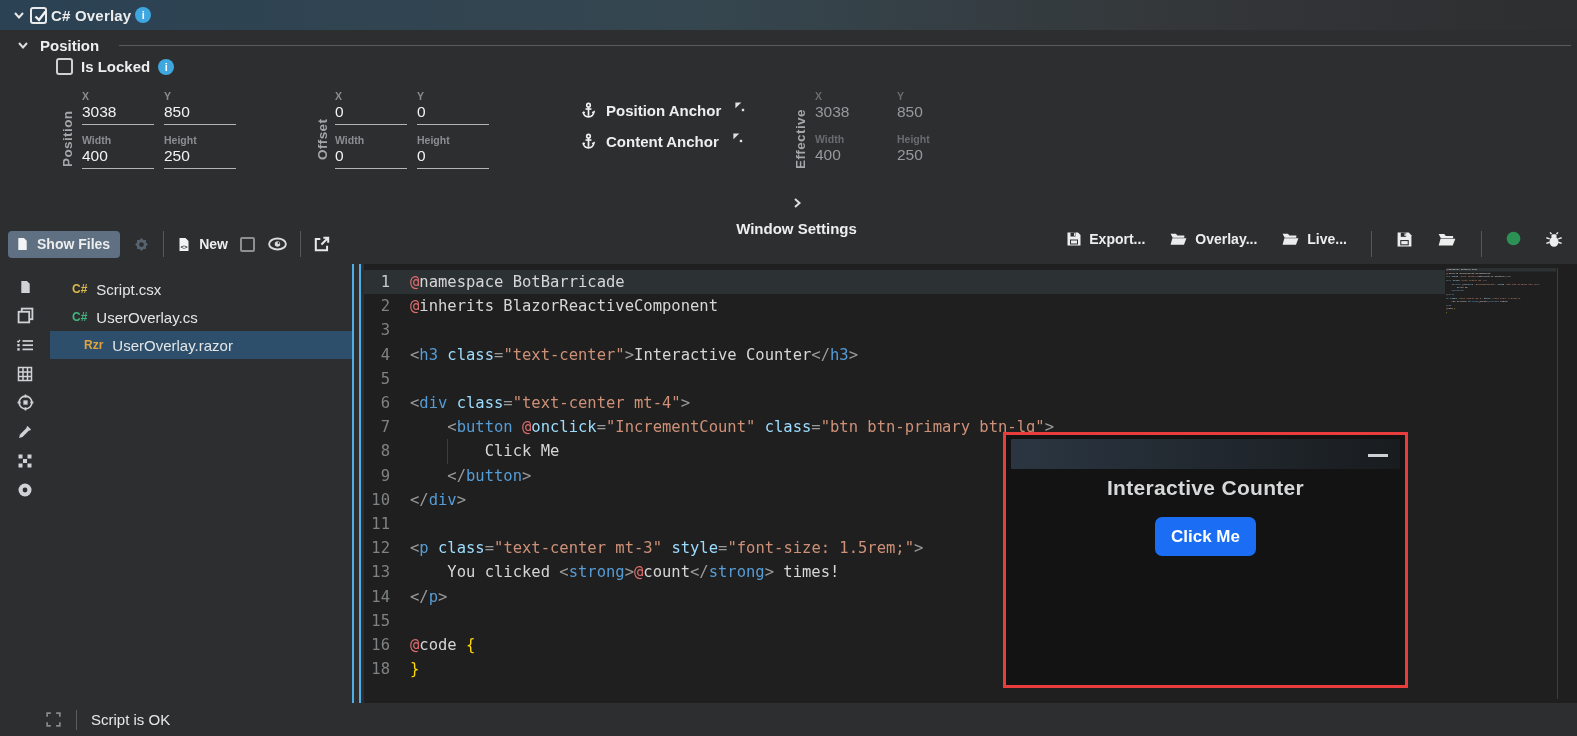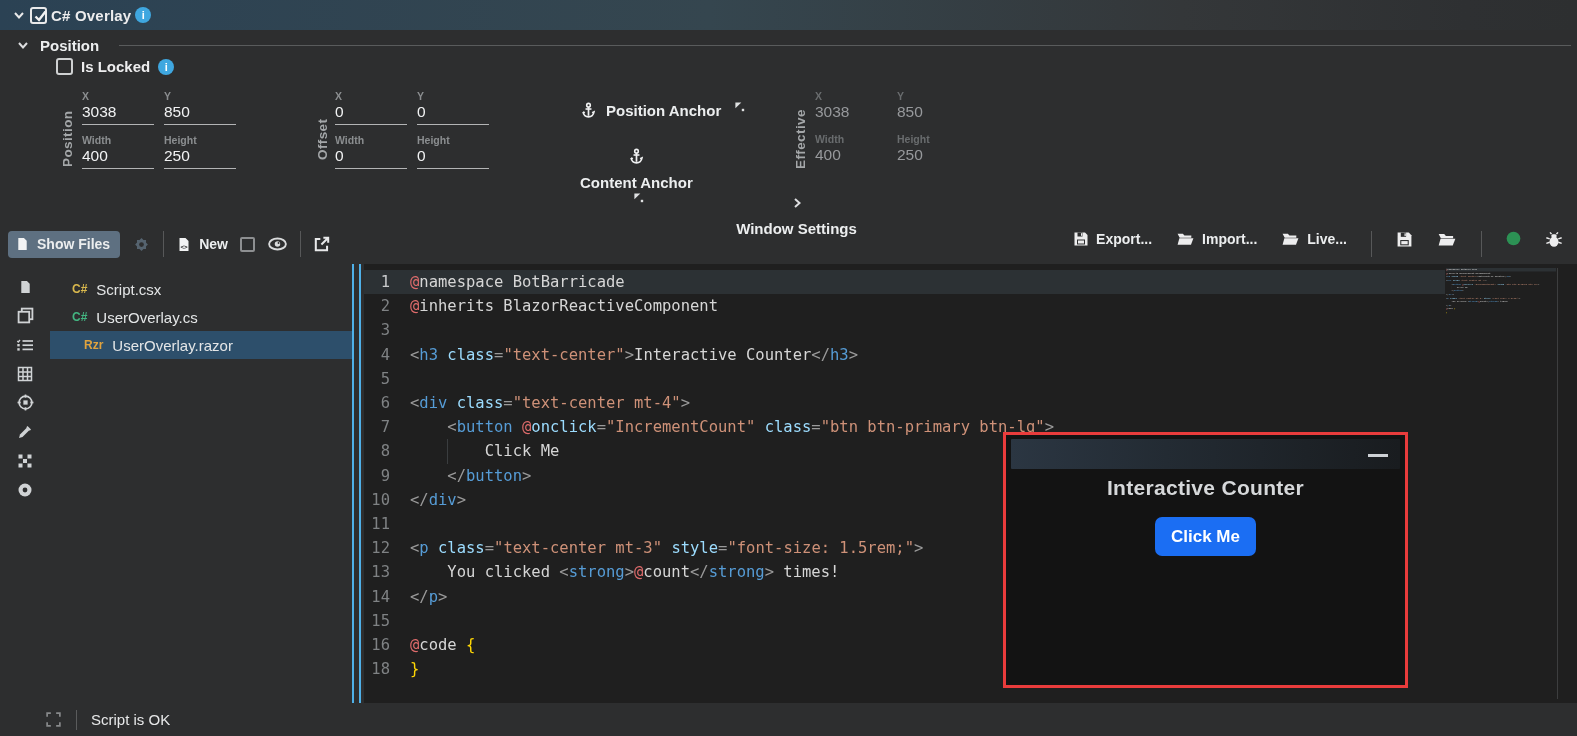--- a/index.html
+++ b/index.html
@@ -179,21 +179,21 @@
       <line x1="8" y1="4.7" x2="8" y2="13" stroke="#f0f1f2" stroke-width="1.6"></line>
       <line x1="5.2" y1="6.6" x2="10.8" y2="6.6" stroke="#f0f1f2" stroke-width="1.5"></line>
       <path d="M2.8 9.3 C3.4 12.4 5.4 14 8 14 C10.6 14 12.6 12.4 13.2 9.3 L11.4 10.2 M2.8 9.3 L4.6 10.2" fill="none" stroke="#f0f1f2" stroke-width="1.5"></path>
     </svg>
     <span class="alabel">Position Anchor</span>
     <svg class="mini-arrow" width="11" height="11" viewBox="0 0 12 12">
       <polygon points="1.5,1.5 8,1.5 1.5,8" fill="#dfe1e2"></polygon>
         <rect x="8.5" y="8.5" width="2.6" height="2.6" fill="#dfe1e2"></rect>
     </svg>
   </div>
-  <div class="anchor-btn" style="left:580px; top:148px;flex-direction:column;">
+  <div class="anchor-btn" style="left:580px; top:133px;">
     <svg width="17" height="17" viewBox="0 0 16 16">
       <circle cx="8" cy="3" r="1.7" fill="none" stroke="#f0f1f2" stroke-width="1.5"></circle>
       <line x1="8" y1="4.7" x2="8" y2="13" stroke="#f0f1f2" stroke-width="1.6"></line>
       <line x1="5.2" y1="6.6" x2="10.8" y2="6.6" stroke="#f0f1f2" stroke-width="1.5"></line>
       <path d="M2.8 9.3 C3.4 12.4 5.4 14 8 14 C10.6 14 12.6 12.4 13.2 9.3 L11.4 10.2 M2.8 9.3 L4.6 10.2" fill="none" stroke="#f0f1f2" stroke-width="1.5"></path>
     </svg>
     <span class="alabel">Content Anchor</span>
     <svg class="mini-arrow" width="11" height="11" viewBox="0 0 12 12">
       <polygon points="1.5,1.5 8,1.5 1.5,8" fill="#dfe1e2"></polygon>
         <rect x="8.5" y="8.5" width="2.6" height="2.6" fill="#dfe1e2"></rect>
@@ -271,21 +271,21 @@
           <rect x="4" y="8.5" width="8" height="5" fill="#2d2e2f"></rect>
             <rect x="5" y="9.5" width="6" height="3" fill="#ededee"></rect>
         </svg>
         <span>Export...</span>
       </div>
       <div class="tb-btn">
         <svg width="19" height="16" viewBox="0 0 18 14">
           <path d="M1.5 2 h5 l1.5 1.8 h6.5 v2 h-11 z" fill="#ededee"></path>
           <path d="M3.2 6.3 h13.3 l-2.3 6.2 h-12.7 z" fill="#ededee"></path>
         </svg>
-        <span>Import...</span>
+        <span>Overlay...</span>
       </div>
       <div class="tb-btn">
         <svg width="19" height="16" viewBox="0 0 18 14">
           <path d="M1.5 2 h5 l1.5 1.8 h6.5 v2 h-11 z" fill="#ededee"></path>
           <path d="M3.2 6.3 h13.3 l-2.3 6.2 h-12.7 z" fill="#ededee"></path>
         </svg>
         <span>Live...</span>
       </div>
       <span class="tb-div"></span>
       <svg width="17" height="17" viewBox="0 0 16 16">

